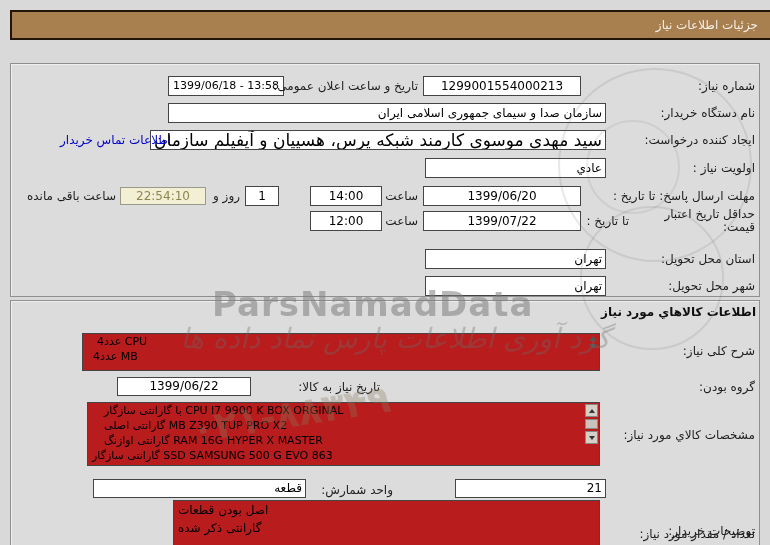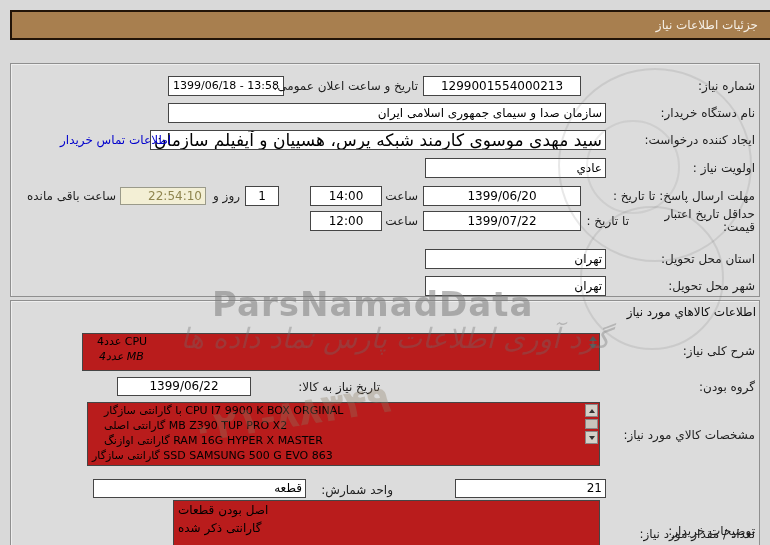--- a/index.html
+++ b/index.html
@@ -20,35 +20,35 @@
   .panel{
     position:absolute;left:10px;width:748px;
     border:1px solid #8f8f8f;background:#dcdcdc;z-index:2;
     box-shadow:inset 1px 1px 0 #eee;
   }
   .panel.p1{top:63px;height:232px;}
   .panel.p2{top:300px;height:260px;}
   
   .lbl{position:absolute;font-size:12px;color:#1e1e1e;white-space:nowrap;z-index:4;}
   .lbl.wrap{white-space:normal;line-height:13px;}
-  .sect{position:absolute;font-size:12px;font-weight:normal;color:#101010;z-index:4;white-space:nowrap;margin-left:8px;}
+  .sect{position:absolute;font-size:12px;font-weight:bold;color:#101010;z-index:4;white-space:nowrap;margin-left:8px;}
   .box{
     position:absolute;background:#ffffff;border:1px solid #454545;
     font-size:12px;color:#000;overflow:hidden;z-index:3;
     line-height:18px;padding:0 3px;text-align:right;
   }
   .box.center{text-align:center;}
   .ltr{direction:ltr;unicode-bidi:isolate;}
   .link{
     position:absolute;font-size:12px;color:#0000cc;z-index:4;
     white-space:nowrap;cursor:pointer;
   }
   .countdown{
     background:#f3efd5;border:1px solid #9a9a8a;color:#8f854f;
-    text-align:right;
+    text-align:center;
   }
   .tarea{
     position:absolute;background:#b91c1c;border:1px solid #454545;
     font-size:11px;color:#000;overflow:hidden;z-index:3;text-align:left;
   }
   .tarea .tline{line-height:15px;padding:0 4px;white-space:nowrap;}
   
   .mini-scroll{position:absolute;top:2px;left:auto;right:2px;width:9px;height:14px;z-index:4;}
   .tri-up{width:0;height:0;border-left:4px solid transparent;border-right:4px solid transparent;border-bottom:5px solid #555;margin-bottom:3px;}
   .tri-down{width:0;height:0;border-left:4px solid transparent;border-right:4px solid transparent;border-top:5px solid #555;}
@@ -127,21 +127,21 @@
   <div class="panel p2"></div>
   <div class="sect" style="right:14px;top:305px;">اطلاعات کالاهاي مورد نیاز</div>
 
   <div class="lbl" style="right:15px;top:344px;">شرح کلی نیاز:</div>
   <div class="tarea" style="left:82px;top:333px;width:516px;height:36px;">
     <div class="mini-scroll">
       <div class="tri-up"></div>
         <div class="tri-down"></div>
     </div>
     <div class="tline" style="padding-left:14px;">CPU عدد4</div>
-    <div class="tline" style="padding-left:16px;font-style:italic;">MB عدد4</div>
+    <div class="tline" style="padding-left:10px;">MB عدد4</div>
   </div>
 
   <div class="lbl" style="right:15px;top:380px;">گروه بودن:</div>
   <div class="lbl" style="right:390px;top:380px;">تاریخ نیاز به کالا:</div>
   <div class="box center ltr" style="left:117px;top:377px;width:126px;height:17px;line-height:17px;">1399/06/22</div>
 
   <div class="lbl" style="right:15px;top:428px;">مشخصات کالاي مورد نیاز:</div>
   <div class="tarea" style="left:87px;top:402px;width:511px;height:62px;">
     <div class="sbar">
       <div class="sbtn">

